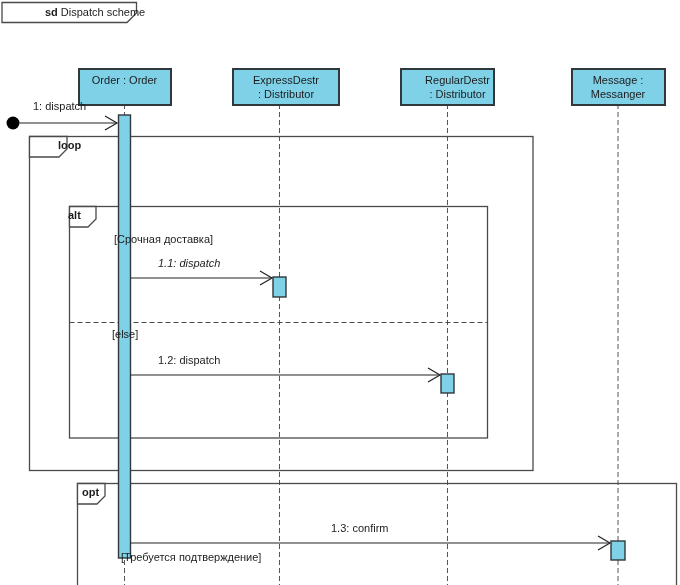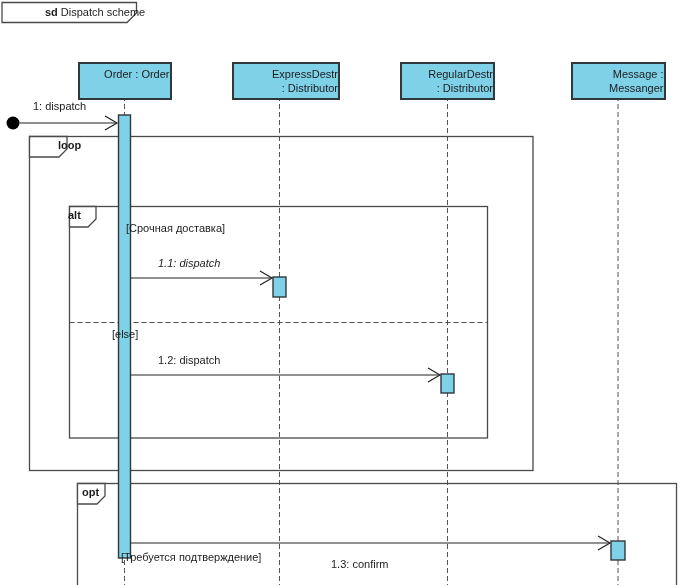--- a/index.html
+++ b/index.html
@@ -13,37 +13,37 @@
   *{margin:0;padding:0;box-sizing:border-box;}
   html,body{width:680px;height:585px;overflow:hidden;background:var(--background);}
   body{font-family:"Liberation Sans","DejaVu Sans",sans-serif;color:var(--text-color);}
   .canvas{position:relative;width:680px;height:585px;background:var(--background);overflow:hidden;}
   svg.overlay{position:absolute;left:0;top:0;z-index:1;pointer-events:none;}
   .txt{position:absolute;z-index:3;font-size:11px;line-height:13px;white-space:nowrap;}
   .bold{font-weight:bold;}
   .frame-title-text{left:12px;top:6px;margin-left:33px;}
   .frame-title-text .name{margin-left:3px;}
   .lifeline-head{
-    position:absolute;top:62px;height:38px;z-index:2;
+    position:absolute;top:68px;height:38px;z-index:2;
     background:var(--element-fill);
     border:2px solid var(--element-border);
-    text-align:right;font-size:11px;line-height:14px;padding-top:3px;
+    text-align:center;font-size:11px;line-height:14px;padding-top:3px;
   }
   .op-label{font-weight:bold;font-size:11px;}
   .loop-op{left:34px;top:139px;padding-left:24px;}
   .alt-op{left:68px;top:209px;}
   .opt-op{left:82px;top:486px;}
   .guard-loop{left:91px;top:163px;}
-  .guard-alt1{left:114px;top:222px;margin-left:12px;}
+  .guard-alt1{left:114px;top:233px;}
   .guard-else{left:112px;top:328px;}
   .guard-opt{left:121px;top:509px;margin-top:42px;}
   .msg-label-1{left:33px;top:100px;}
   .msg-label-11{left:158px;top:257px;font-style:italic;}
   .msg-label-12{left:158px;top:354px;}
-  .msg-label-13{left:331px;top:522px;margin-top:36px;}
+  .msg-label-13{left:331px;top:522px;}
 </style>
 </head>
 <body>
 
 <div class="canvas">
 
   <svg class="overlay" width="680" height="585" viewBox="0 0 680 585">
 
     <line x1="124.5" y1="88" x2="124.5" y2="585" stroke="#555" stroke-width="1" stroke-dasharray="5,3"></line>
     <line x1="279.5" y1="88" x2="279.5" y2="585" stroke="#555" stroke-width="1" stroke-dasharray="5,3"></line>

